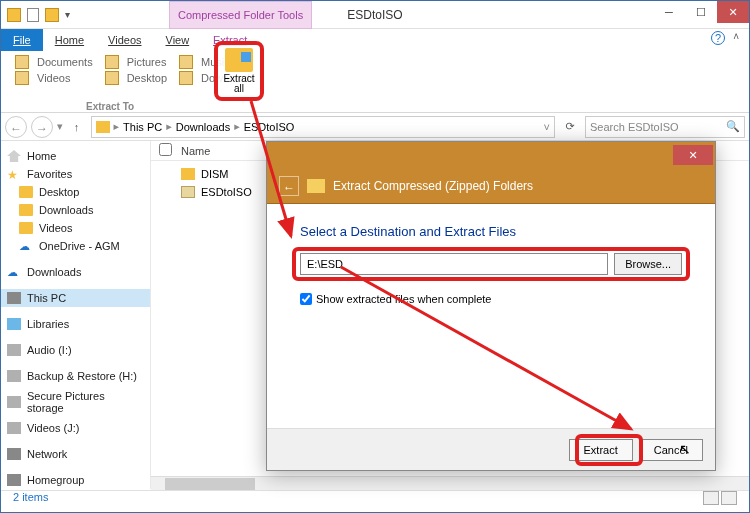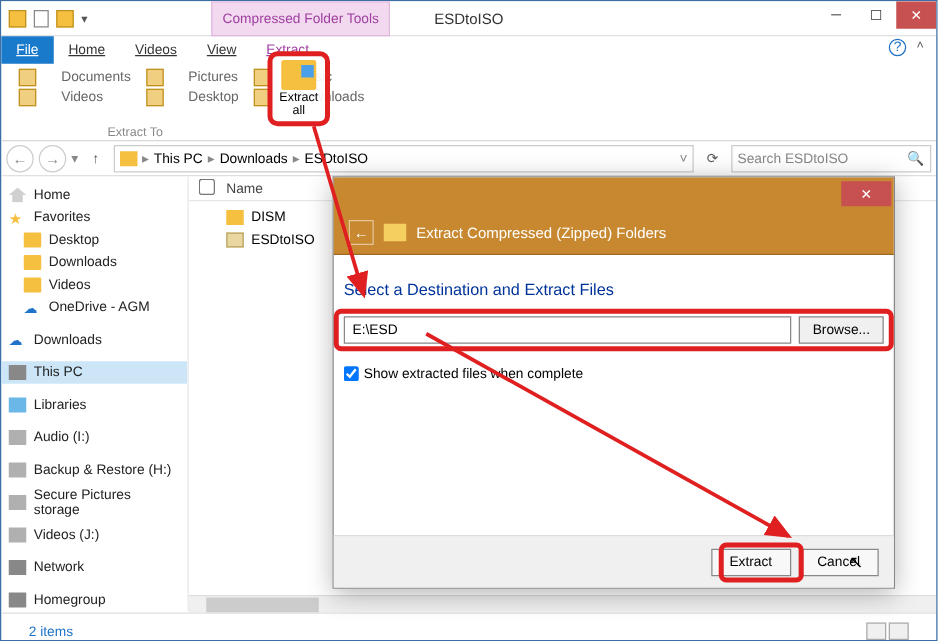--- a/index.html
+++ b/index.html
@@ -15,23 +15,23 @@
 .win-btn { width: 32px; height: 22px; display: flex; align-items: center; justify-content: center; font-size: 11px; color: #333; }
 .win-btn.close { background: #c75050; color: #fff; }
 .caret-down { position: absolute; right: 10px; top: 30px; font-size: 10px; color: #555; }
 .help { position: absolute; right: 24px; top: 30px; color: #1e72c8; font-size: 11px; border: 1px solid #1e72c8; border-radius: 50%; width: 14px; height: 14px; display: flex; align-items: center; justify-content: center; }
 .tabs { display: flex; height: 22px; align-items: center; }
 .tab { padding: 0 12px; height: 22px; display: flex; align-items: center; color: #333; font-size: 11px; text-decoration: underline; }
 .tab.file { background: #1979ca; color: #fff; }
 .tab.extract { position: absolute; left: 200px; color: #a040a0; }
 .ribbon { height: 62px; border-bottom: 1px solid #d8d8d8; display: flex; padding: 2px 8px; position: relative; }
 .ribbon-col { display: flex; flex-direction: column; gap: 2px; padding: 2px 6px; }
-.ribbon-item { display: flex; align-items: center; gap: 20px; color: #666; font-size: 11px; }
+.ribbon-item { display: flex; align-items: center; gap: 8px; color: #666; font-size: 11px; }
 .ribbon-item .ic { width: 14px; height: 14px; background: #f0d080; border: 1px solid #c09020; }
-.ribbon-group-label { position: absolute; bottom: 0; left: 85px; font-size: 10px; color: #888; }
+.ribbon-group-label { position: absolute; bottom: 0; left: 85px; font-size: 10px; color: #888; font-weight: bold; }
 .extract-all-box { position: absolute; left: 213px; top: 40px; width: 50px; height: 60px; border: 4px solid #e02020; border-radius: 8px; display: flex; flex-direction: column; align-items: center; justify-content: center; z-index: 5; background: rgba(255,255,255,0.9); }
 .extract-all-box .folder-ic { width: 28px; height: 24px; background: #f5c040; border-radius: 2px; position: relative; }
 .extract-all-box .folder-ic:after { content: ""; position: absolute; top: 4px; right: 2px; width: 10px; height: 10px; background: #4aa0e8; }
 .extract-all-box .lbl { font-size: 10px; line-height: 1; text-align: center; margin-top: 2px; }
 .nav-row { height: 28px; display: flex; align-items: center; border-bottom: 1px solid #e0e0e0; padding: 0 4px; gap: 4px; }
 .nav-btn { width: 22px; height: 22px; border: 1px solid #ccc; border-radius: 50%; display: flex; align-items: center; justify-content: center; color: #888; font-size: 12px; }
 .nav-up { width: 20px; height: 20px; display: flex; align-items: center; justify-content: center; color: #555; }
 .address { flex: 1; height: 22px; border: 1px solid #ccc; display: flex; align-items: center; padding: 0 4px; gap: 4px; font-size: 11px; }
 .address .sep { color: #888; }
 .refresh { width: 22px; height: 22px; display: flex; align-items: center; justify-content: center; color: #555; }
@@ -51,32 +51,32 @@
 .sb-ic.drive { background: #b0b0b0; }
 .sb-ic.net { background: #888; }
 .sb-sep { height: 8px; }
 .content { flex: 1; position: relative; }
 .col-head { display: flex; height: 20px; border-bottom: 1px solid #e8e8e8; align-items: center; padding-left: 8px; font-size: 11px; color: #444; }
 .col-head .chk { width: 22px; }
 .file-list { padding: 4px 8px; }
 .file-row { display: flex; align-items: center; gap: 6px; height: 18px; padding-left: 22px; font-size: 11px; }
 .file-row .fic { width: 14px; height: 12px; background: #f5c040; }
 .file-row .fic.cab { background: #e8d8a0; border: 1px solid #b8a060; }
-.status { position: absolute; bottom: 0; left: 0; right: 0; height: 22px; border-top: 1px solid #e0e0e0; display: flex; align-items: flex-end; padding: 0 22px; font-size: 11px; color: #1e72c8; justify-content: space-between; }
+.status { position: absolute; bottom: 0; left: 0; right: 0; height: 22px; border-top: 1px solid #e0e0e0; display: flex; align-items: flex-start; padding: 0 12px; font-size: 11px; color: #1e72c8; justify-content: space-between; }
 .status .view-ic { display: flex; gap: 2px; }
 .status .view-ic span { width: 16px; height: 14px; border: 1px solid #aaa; background: #f0f0f0; }
 .scroll-h { position: absolute; bottom: 22px; left: 150px; right: 0; height: 14px; background: #f0f0f0; border-top: 1px solid #ddd; }
 .scroll-h .thumb { position: absolute; left: 14px; width: 90px; height: 12px; top: 1px; background: #ccc; }
 .dialog { position: absolute; left: 265px; top: 140px; width: 450px; height: 330px; background: #fff; border: 1px solid #888; box-shadow: 0 4px 20px rgba(0,0,0,0.3); z-index: 10; }
 .dlg-title { height: 26px; background: #c88830; display: flex; align-items: center; justify-content: flex-end; }
 .dlg-close { width: 40px; height: 20px; background: #c75050; color: #fff; display: flex; align-items: center; justify-content: center; margin-right: 2px; font-size: 11px; }
 .dlg-banner { height: 36px; background: #c88830; display: flex; align-items: center; padding: 0 12px; gap: 8px; color: #fff; font-size: 12px; border-bottom: 1px solid #a06820; }
 .dlg-banner .arrow { width: 20px; height: 20px; border: 1px solid rgba(255,255,255,0.5); display: flex; align-items: center; justify-content: center; }
 .dlg-banner .bfold { width: 18px; height: 14px; background: #f5d060; }
-.dlg-body { padding: 20px 8px 12px; }
+.dlg-body { padding: 20px 33px 12px; }
 .dlg-head { color: #003399; font-size: 13px; margin-bottom: 14px; }
 .dlg-label { font-size: 11px; margin-bottom: 4px; text-decoration: underline; text-decoration-color: transparent; }
 .dlg-path-row { display: flex; gap: 6px; align-items: center; position: relative; }
 .dlg-path-box { position: absolute; left: -8px; right: -8px; top: -6px; bottom: -6px; border: 4px solid #e02020; border-radius: 6px; pointer-events: none; }
 .dlg-input { flex: 1; height: 22px; border: 1px solid #888; padding: 0 6px; font-size: 11px; }
 .dlg-browse { height: 22px; padding: 0 10px; border: 1px solid #888; background: #f0f0f0; font-size: 11px; }
 .dlg-check { margin-top: 18px; font-size: 11px; display: flex; align-items: center; gap: 4px; }
 .dlg-check input { width: 12px; height: 12px; }
 .dlg-footer { position: absolute; bottom: 0; left: 0; right: 0; height: 42px; background: #f0f0f0; border-top: 1px solid #ddd; display: flex; align-items: center; justify-content: flex-end; gap: 6px; padding: 0 12px; }
 .dlg-btn { height: 22px; padding: 0 14px; border: 1px solid #888; background: #f8f8f8; font-size: 11px; position: relative; }

